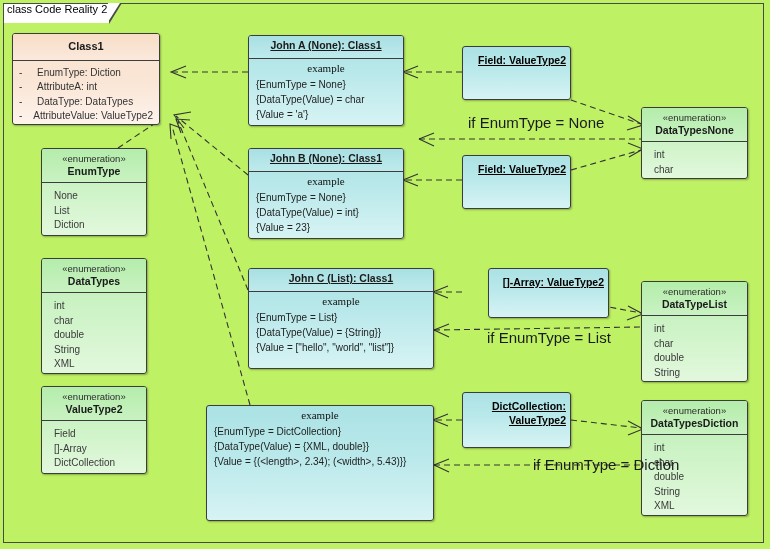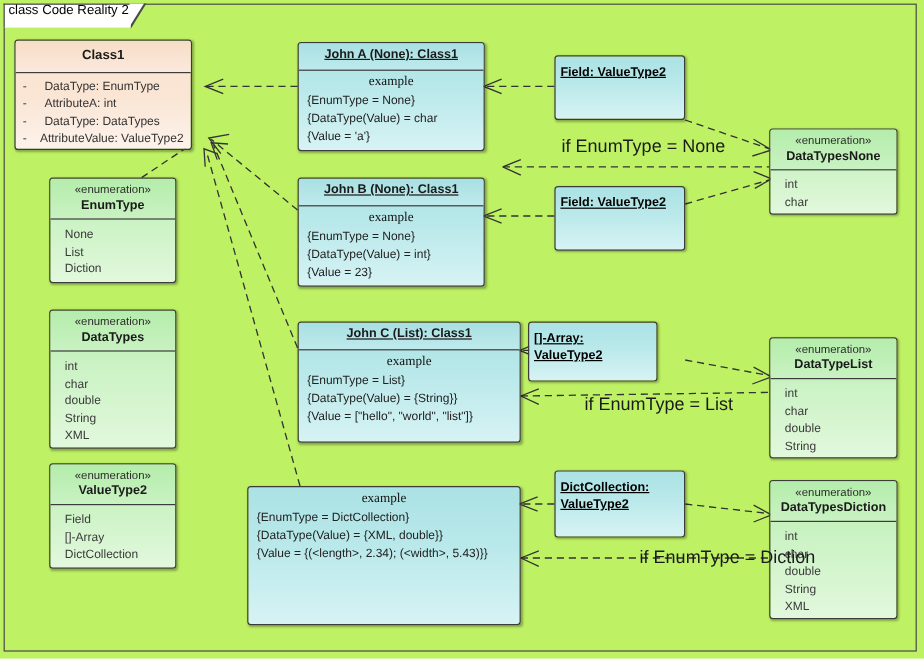--- a/index.html
+++ b/index.html
@@ -156,21 +156,21 @@
     line-height:1.15;
     padding:3px 0 2px 0;
   }
   .obj .slots{
     font-size:10px;
     color:#222;
     padding:0 4px 5px 7px;
   }
   .obj .slots div{ line-height:1.5; white-space:nowrap;}
   .obj .hdr2{
-    text-align:left;
+    text-align:right;
     font-weight:bold;
     font-size:10.5px;
     line-height:1.3;
     padding:7px 4px 7px 4px;
   }
 
   
   .wlabel{
     position:absolute;
     font-size:15px;
@@ -240,21 +240,21 @@
     <path class="wire" d="M434,465 L641,465"></path>
     <path class="ahead" d="M434,465 L449,459"></path>
     <path class="ahead" d="M434,465 L449,472"></path>
   </svg>
 
   <div class="node cls" style="left:12px;top:33px;width:148px;height:92px;">
     <div class="hdr">Class1</div>
     <div class="body">
       <div class="attr">
         <span class="vis">-</span>
-        <span>DataType: EnumType</span>
+        <span>EnumType: Diction</span>
       </div>
       <div class="attr">
         <span class="vis">-</span>
         <span>AttributeA: int</span>
       </div>
       <div class="attr">
         <span class="vis">-</span>
         <span>DataType: DataTypes</span>
       </div>
       <div class="attr">
@@ -352,21 +352,21 @@
       <u>Field: ValueType2</u>
     </div>
   </div>
 
   <div class="node obj" style="left:462px;top:155px;width:109px;height:54px;">
     <div class="hdr2">
       <u>Field: ValueType2</u>
     </div>
   </div>
 
-  <div class="node obj" style="left:440px;top:268px;width:108px;height:50px;">
+  <div class="node obj" style="left:488px;top:268px;width:121px;height:50px;">
     <div class="hdr2">
       <u>[]-Array: ValueType2</u>
     </div>
   </div>
 
   <div class="node obj" style="left:462px;top:392px;width:109px;height:56px;">
     <div class="hdr2">
       <u>DictCollection:</u><br>
       <u>ValueType2</u>
     </div>

